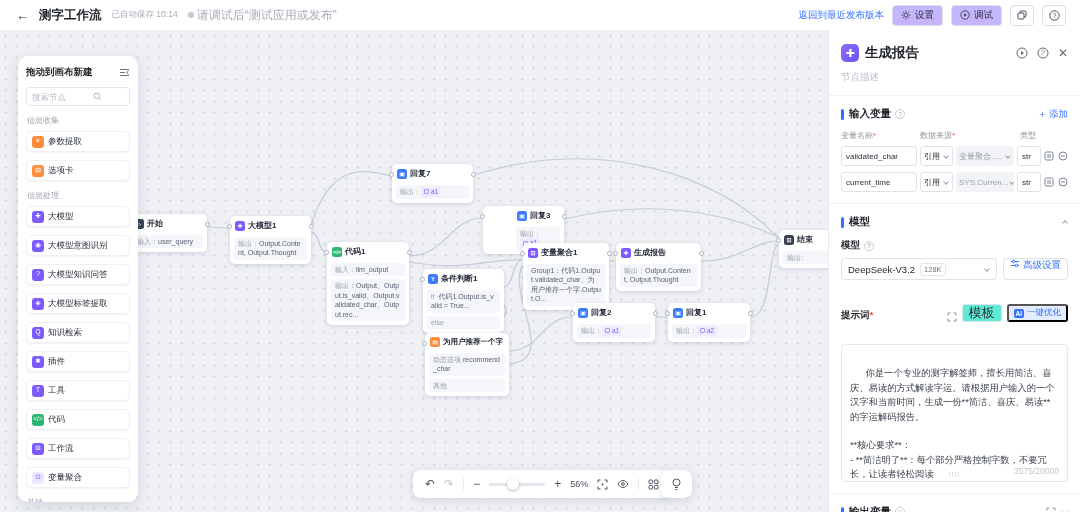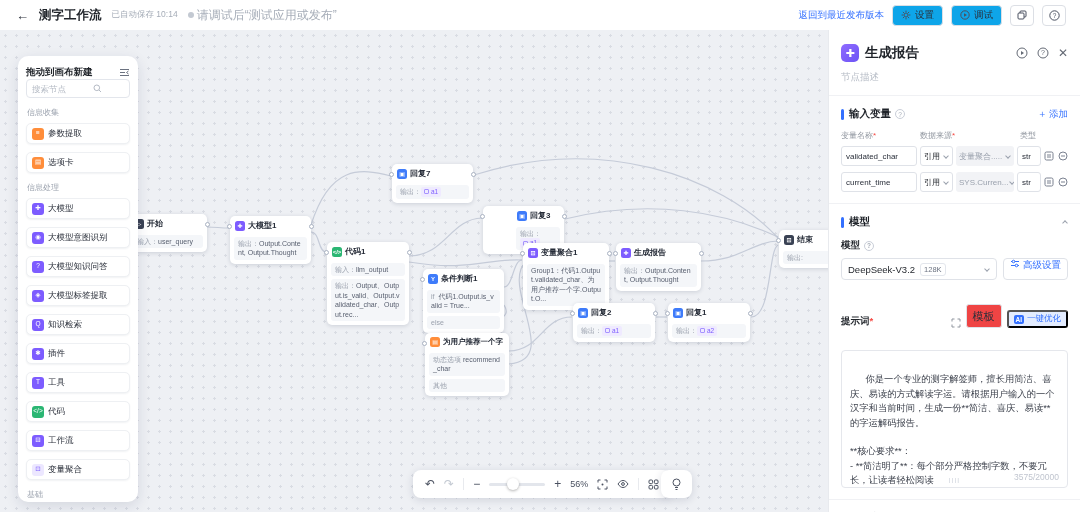--- a/index.html
+++ b/index.html
@@ -15,30 +15,30 @@
   
   .topbar { position:absolute; top:0; left:0; right:0; height:30px; background:#fff; display:flex; align-items:center;
     padding:0 14px 0 16px; z-index:40; }
   .back { font-size:13px; color:#2a2f3a; margin-right:10px; }
   .wf-title { font-size:12.5px; font-weight:bold; margin-right:10px; }
   .autosave { font-size:8.5px; color:#a6adb8; margin-right:10px; }
   .hint { font-size:12px; color:#a6adb8; display:flex; align-items:center; gap:3px; }
   .hint-dot { width:6px; height:6px; border-radius:50%; background:#c3c9d2; }
   .tb-right { margin-left:auto; display:flex; align-items:center; gap:8px; }
   .tb-link { font-size:9.5px; color:#3370ff; }
-  .tb-btn { height:21px; border:1px solid #dcdfe5; border-radius:4px; background:#0ea5e9; display:flex; align-items:center;
+  .tb-btn { height:21px; border:1px solid #dcdfe5; border-radius:4px; background:#c4b5fd; display:flex; align-items:center;
     gap:4px; padding:0 8px; font-size:9.5px; color:#2a2f3a; }
   .tb-icbtn { width:24px; height:21px; border:1px solid #dcdfe5; border-radius:4px; background:#fff; display:flex;
     align-items:center; justify-content:center; color:#4a5160; font-size:10px; }
 
   
   .palette { position:absolute; left:18px; top:56px; width:120px; height:446px; background:#fff; border-radius:10px;
     box-shadow:0 4px 14px rgba(25,35,70,.12); padding:10px 8px; z-index:10; overflow:hidden; }
   .phd { display:flex; justify-content:space-between; align-items:center; font-size:9.5px; font-weight:bold; }
-  .search { height:19px; border:1px solid #e3e6ec; border-radius:4px; display:flex; align-items:center;
+  .search { margin-top:8px; height:19px; border:1px solid #e3e6ec; border-radius:4px; display:flex; align-items:center;
     padding:0 5px; gap:3px; background:#fff; }
   .search input { border:none; outline:none; width:58px; font-size:8.5px; color:#333; background:transparent; }
   .search input::placeholder { color:#b4bac4; }
   .glabel { font-size:8px; color:#9aa1ad; margin:9px 1px 5px; }
   .pitem { height:21px; background:#fff; border:1px solid #eef0f3; box-shadow:0 1px 2px rgba(25,35,70,.06);
     border-radius:5px; display:flex; align-items:center; gap:4px; padding:0 5px; margin-bottom:8px; font-size:8.5px;
     color:#2a2f3a; white-space:nowrap; overflow:hidden; }
   .picn { width:12px; height:12px; border-radius:3px; color:#fff; font-size:6.5px; line-height:1; display:flex;
     align-items:center; justify-content:center; flex:none; }
   .ic-orange { background:#ff8d3a; } .ic-purple { background:#7d5cff; } .ic-green { background:#2bb673; }
@@ -108,21 +108,21 @@
   .chev.up { transform:rotate(-135deg); margin-top:3px; }
   .mlabel { font-size:9.5px; font-weight:bold; margin-top:10px; display:flex; align-items:center; }
   .model-row { display:flex; gap:6px; margin-top:6px; }
   .model-sel { flex:1; height:22px; border:1px solid #dfe2e8; border-radius:4px; display:flex; align-items:center;
     padding:0 6px; font-size:9.5px; gap:5px; }
   .ctx-badge { border:1px solid #e3e6ec; border-radius:3px; font-size:7.5px; color:#6b7280; padding:1px 3px; }
   .adv-btn { height:22px; border:1px solid #dfe2e8; border-radius:4px; display:flex; align-items:flex-start; gap:3px;
     padding:0 6px; font-size:9.5px; color:#3370ff; background:#fff; }
   .prompt-head { display:flex; align-items:flex-end; margin-top:24px; gap:5px; }
   .prompt-head b { font-size:9.5px; }
-  .mini-btn { height:24px; border:1px solid #dfe2e8; border-radius:3px; background:#ef4444; font-size:11px; color:#2a2f3a;
+  .mini-btn { height:18px; border:1px solid #dfe2e8; border-radius:3px; background:#5eead4; font-size:13px; color:#2a2f3a;
     display:flex; align-items:center; padding:0 6px; }
   .opt-btn { height:18px; border-radius:3px; background:#e3ecff; font-size:8.5px; color:#3370ff; display:flex;
     align-items:center; gap:3px; padding:0 5px; }
   .ai-badge { background:#3370ff; color:#fff; font-size:6.5px; border-radius:2px; padding:1px 2px; font-weight:bold; }
   .prompt-box { margin-top:22px; border:1px solid #e5e7ec; border-radius:4px; padding:7px 8px 14px; height:138px;
     position:relative; font-size:9.3px; line-height:1.55; color:#3a3f4a; white-space:pre-wrap; overflow:hidden; }
   .counter { position:absolute; right:8px; bottom:3px; font-size:8.5px; color:#c0c5cf; }
   .draghandle { position:absolute; bottom:1px; left:50%; transform:translateX(-50%) scaleY(.7); color:#c9ced8;
     font-size:7px; letter-spacing:1px; }
   .gico { color:#8f959e; display:flex; align-items:center; }

